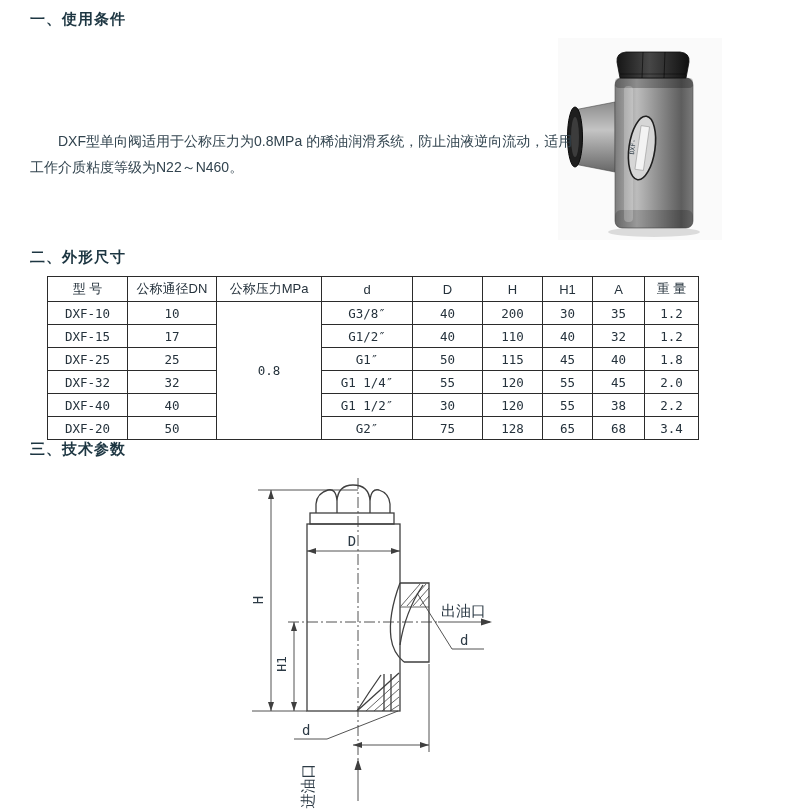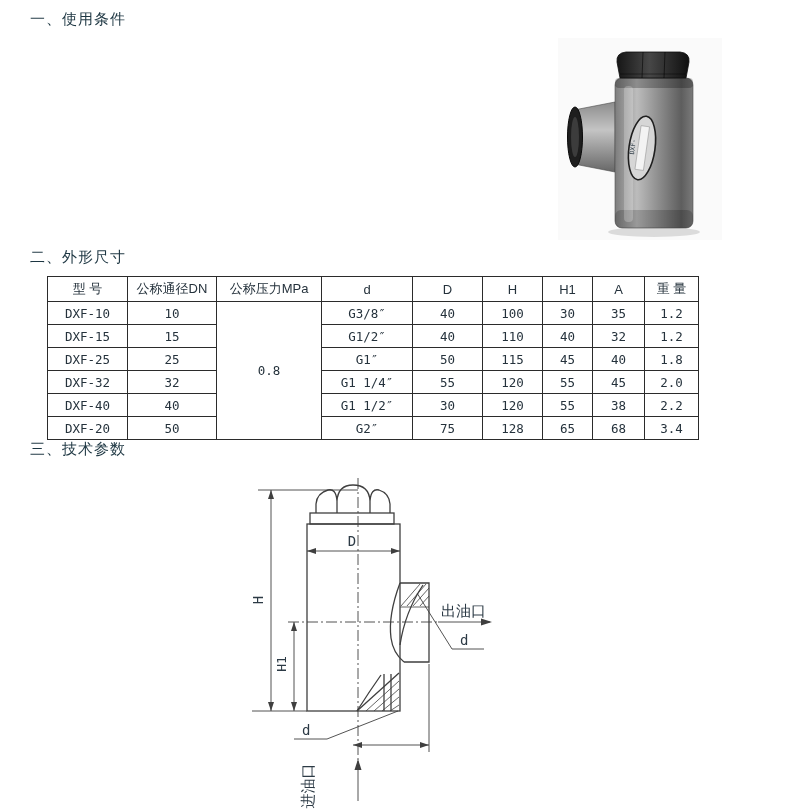--- a/index.html
+++ b/index.html
@@ -1,18 +1,18 @@
 <!DOCTYPE html>
 <html><head>
 <meta charset="utf-8">
 <style>
   html,body{margin:0;padding:0;background:#fff;}
   #page{position:relative;width:800px;height:810px;background:#ffffff;overflow:hidden;
         font-family:"Liberation Sans",sans-serif;color:#2c3a45;}
-  .heading{position:absolute;left:30px;font-size:15px;font-weight:normal;color:#1d3642;
+  .heading{position:absolute;left:30px;font-size:15px;font-weight:bold;color:#1d3642;
            letter-spacing:1px;white-space:nowrap;}
   #para{position:absolute;left:30px;top:128px;width:552px;font-size:14px;line-height:26px;
         text-indent:2em;color:#32444f;}
   #specs{position:absolute;left:47px;top:276px;width:651px;border-collapse:collapse;
          table-layout:fixed;font-size:13px;color:#25323c;}
   #specs th,#specs td{border:1px solid #2b2b2b;text-align:center;vertical-align:middle;
          padding:0;font-weight:normal;}
   #specs{border:1.5px solid #222;}
   #specs th{height:24px;font-size:13px;}
   #specs td{height:22px;font-family:"DejaVu Sans Mono","Liberation Mono",monospace;font-size:12.5px;margin-top:15px;}
@@ -66,20 +66,21 @@
       <path d="M85 14 L84 40 M107 14 L106 40" stroke="#000" stroke-opacity="0.55" stroke-width="1"></path>
       <path d="M62 36 L128 36" stroke="#000" stroke-opacity="0.4" stroke-width="1"></path>
     </g>
     <g transform="rotate(8 84 110)">
       <ellipse cx="84" cy="110" rx="13" ry="32" fill="#d6d6d6" stroke="#1f1f1f" stroke-width="1.6"></ellipse>
       <rect x="80" y="88" width="8.5" height="44" fill="#f3f3f3" stroke="#8a8a8a" stroke-width="0.5"></rect>
       <text x="77" y="110" transform="rotate(-90 77 110)" font-size="6.5" text-anchor="middle" fill="#222">DXF-</text>
     </g>
   </svg>
 
+  <div id="para">DXF型单向阀适用于公称压力为0.8MPa 的稀油润滑系统，防止油液逆向流动，适用工作介质粘度等级为N22～N460。</div>
 
   <div class="heading" style="top:248px">二、外形尺寸</div>
 
   <table id="specs">
     <colgroup>
       <col style="width:80px">
         <col style="width:89px">
         <col style="width:105px">
         <col style="width:91px">
       <col style="width:70px">
@@ -101,28 +102,28 @@
         <th>重 量</th>
       </tr>
     </thead>
     <tbody>
       <tr>
         <td>DXF-10</td>
         <td>10</td>
         <td rowspan="6">0.8</td>
         <td>G3/8″</td>
         <td>40</td>
-        <td>100</td>
+        <td>200</td>
         <td>30</td>
         <td>35</td>
         <td>1.2</td>
       </tr>
       <tr>
         <td>DXF-15</td>
-        <td>15</td>
+        <td>17</td>
         <td>G1/2″</td>
         <td>40</td>
         <td>110</td>
         <td>40</td>
         <td>32</td>
         <td>1.2</td>
       </tr>
       <tr>
         <td>DXF-25</td>
         <td>25</td>

